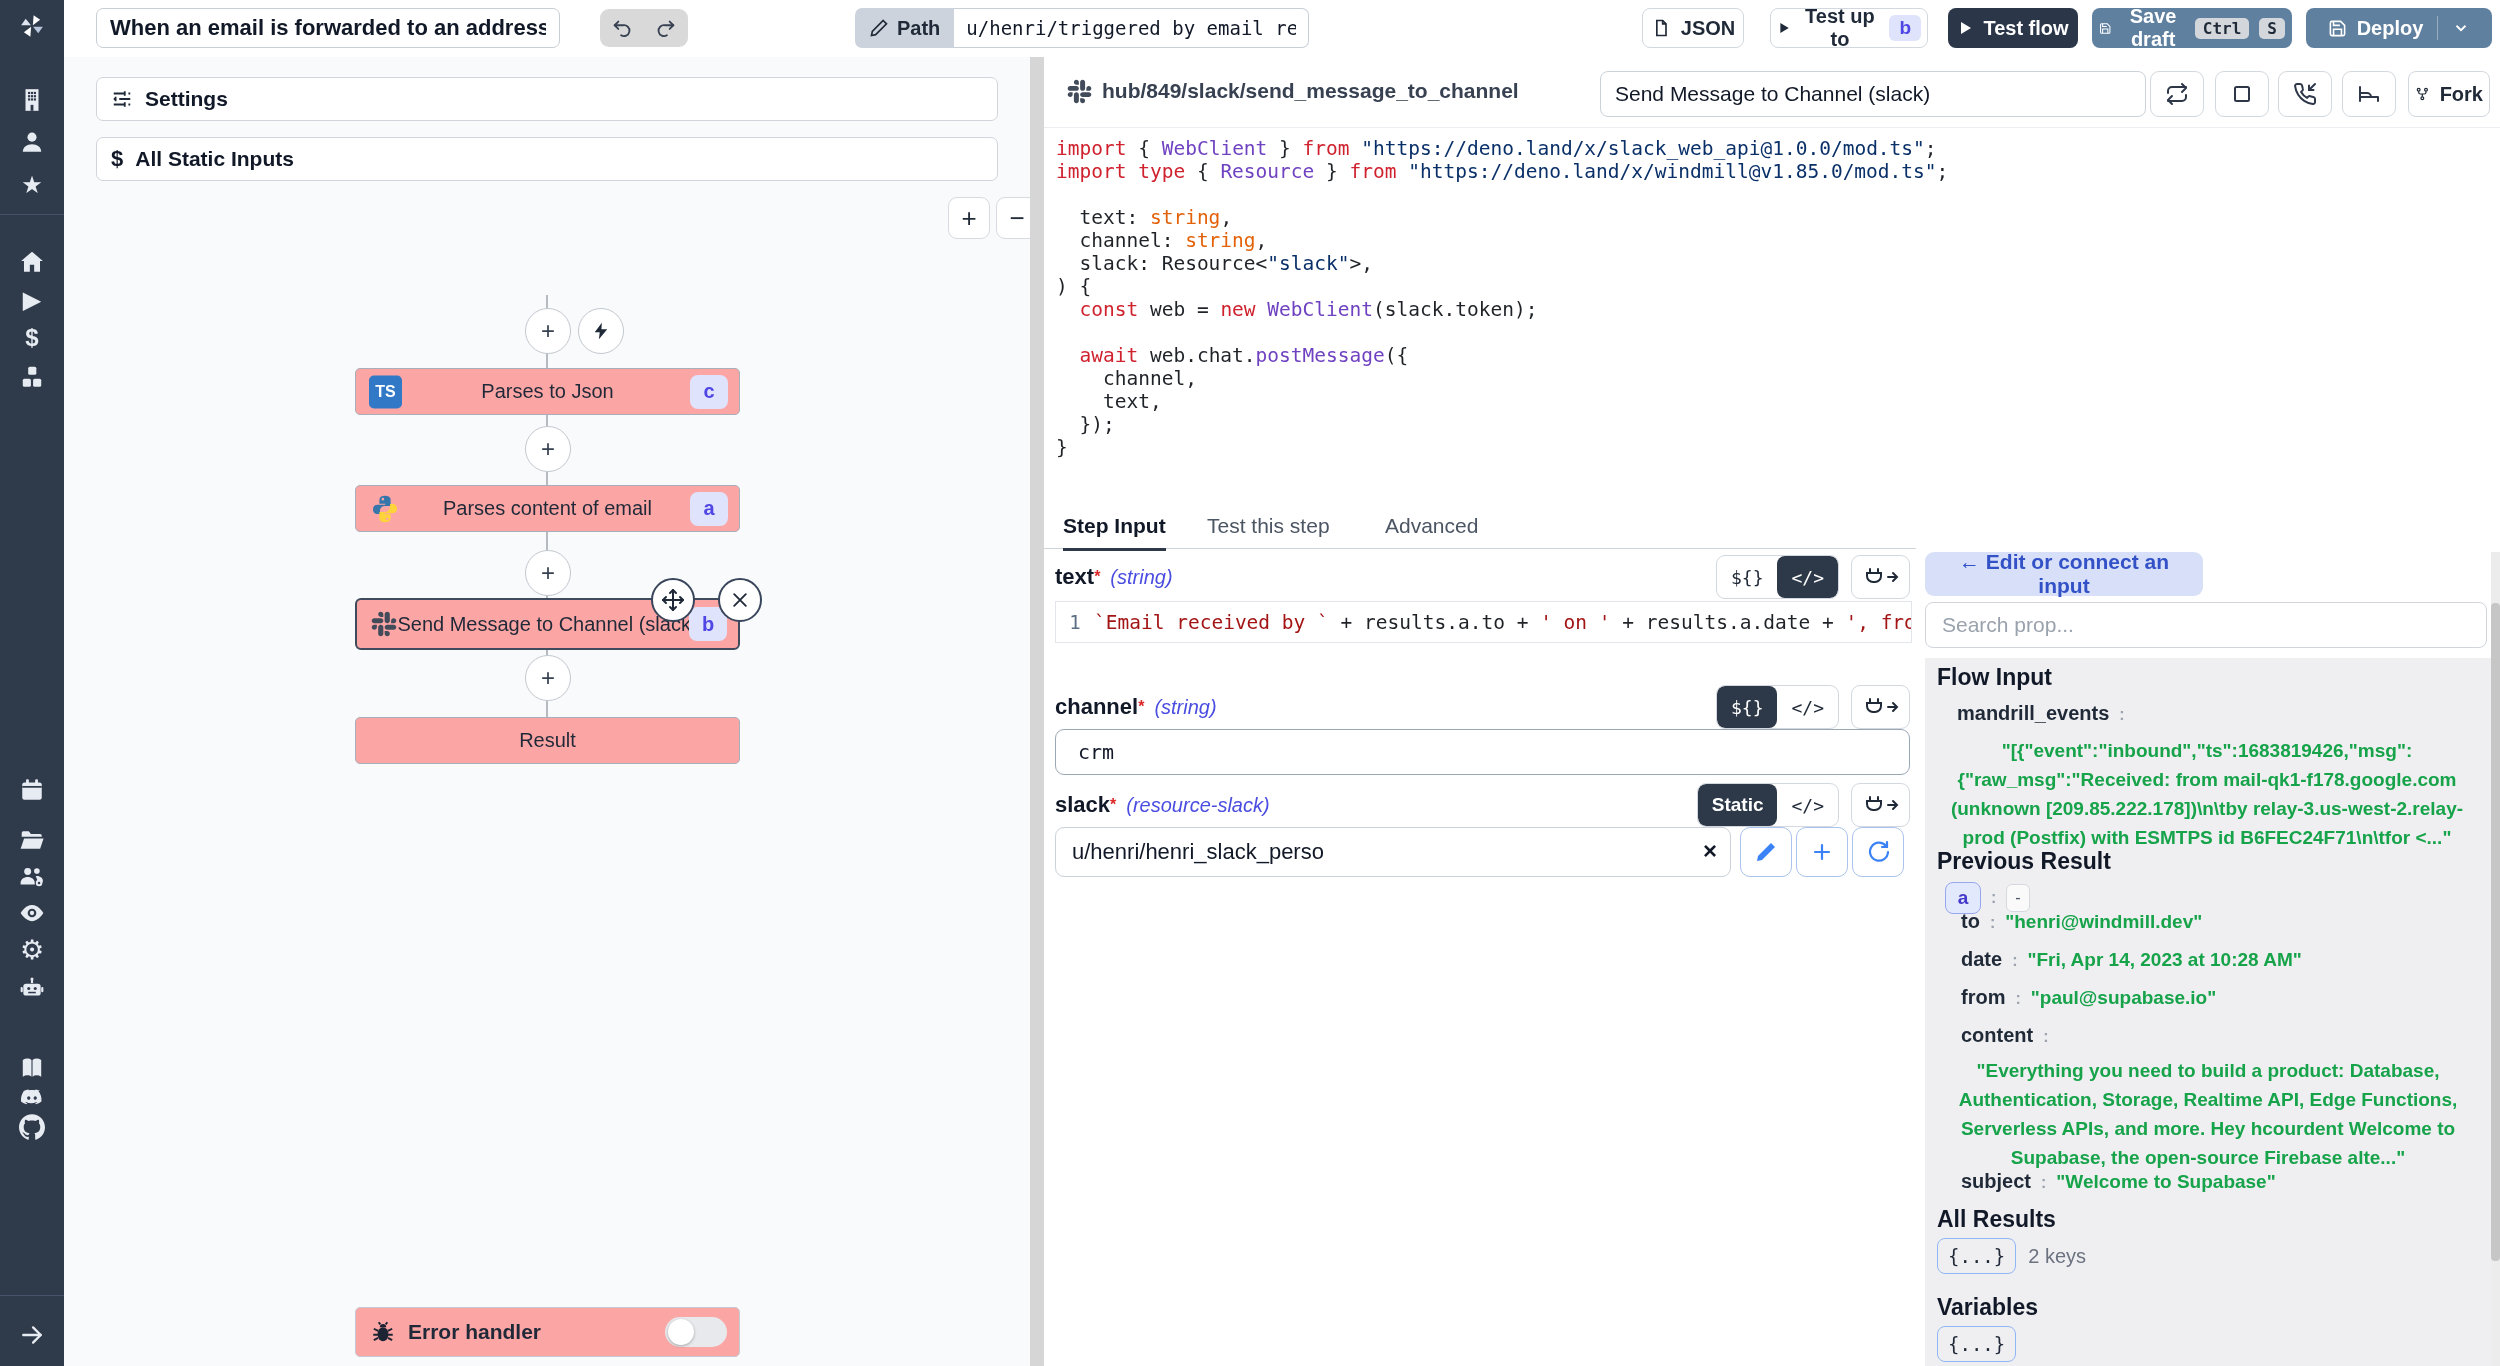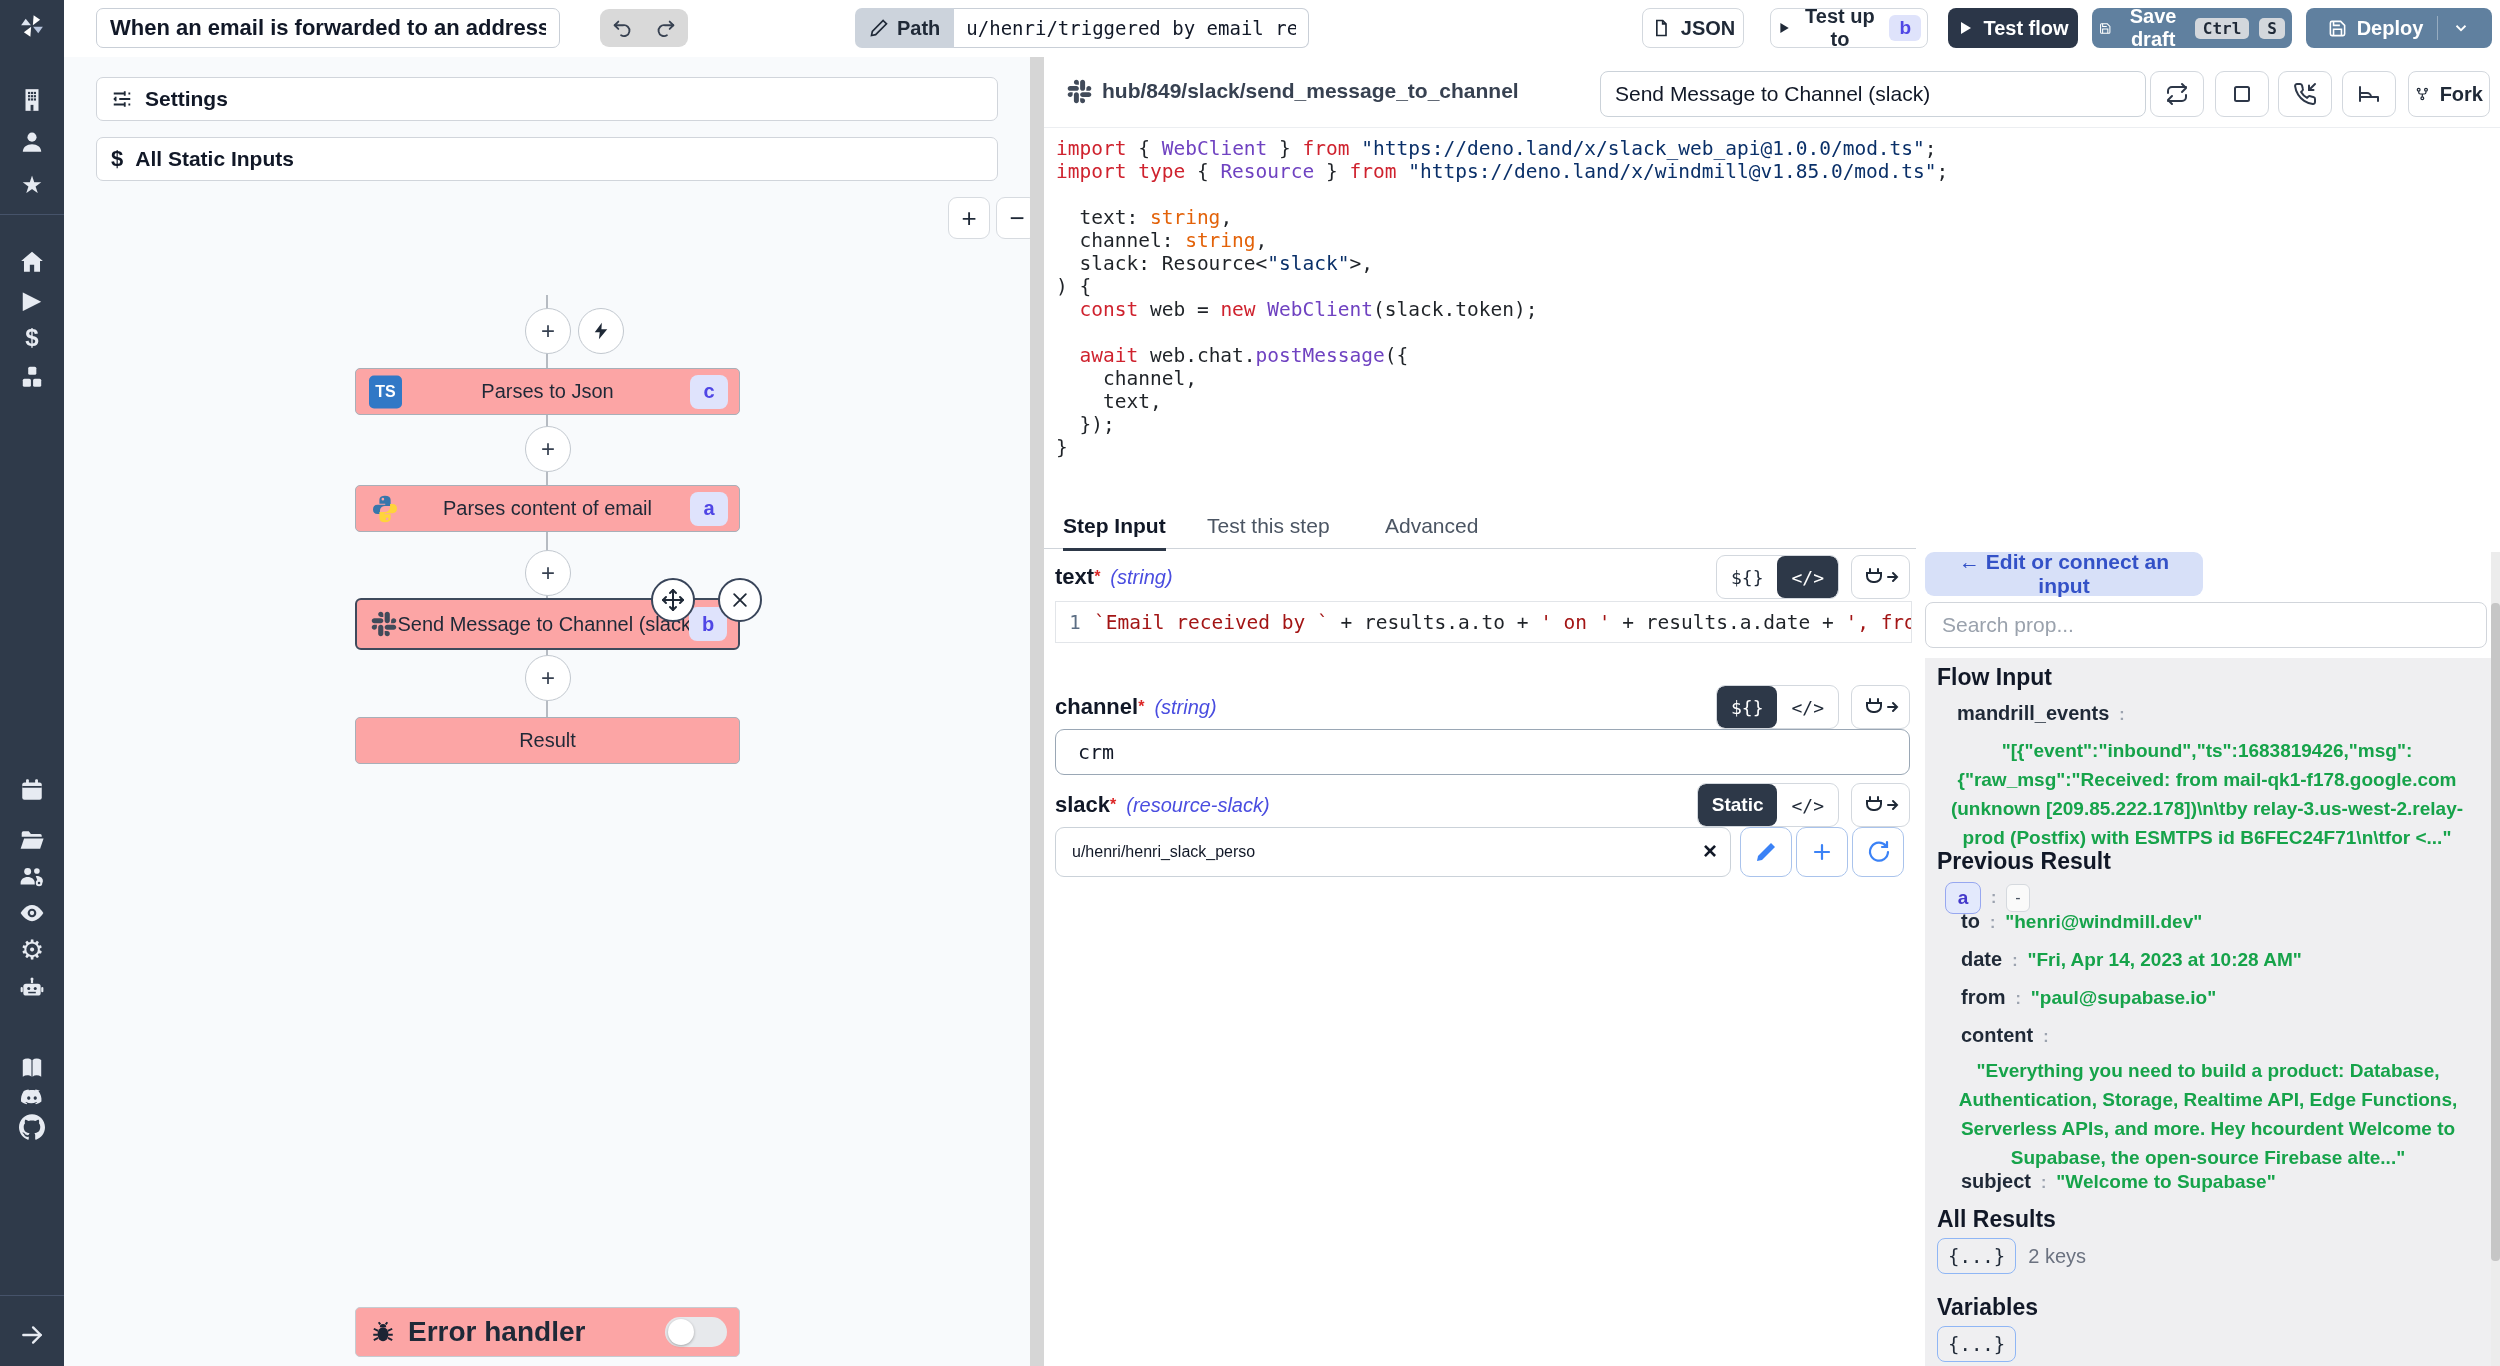--- a/index.html
+++ b/index.html
@@ -104,21 +104,21 @@
       display:flex;align-items:center;background:#fff;}
   #expr-lineno{width:38px;text-align:center;color:#5c6e84;font-family:"DejaVu Sans Mono",monospace;font-size:19px;}
   #help-row{position:absolute;left:11px;top:590px;width:855px;display:flex;justify-content:flex-end;
       align-items:center;gap:8px;font-size:20px;color:#374151;}
   #help-link{text-decoration:underline;}
   .text-input{border:1px solid #9aa7b5;border-radius:9px;font-size:20px;color:#111827;box-sizing:border-box;}
   #channel-input{position:absolute;left:11px;top:672px;width:855px;height:46px;padding:0 22px;
       font-family:"DejaVu Sans Mono",monospace;}
   #resource-input-wrap{position:absolute;left:11px;top:770px;width:676px;height:50px;}
   #resource-input{width:100%;height:100%;border:1px solid #cbd2d9;border-radius:9px;padding:0 46px 0 16px;
-      font-size:16px;color:#111827;box-sizing:border-box;font-family:"Liberation Sans",sans-serif;}
+      font-size:22px;color:#111827;box-sizing:border-box;font-family:"Liberation Sans",sans-serif;}
   #resource-clear{position:absolute;right:14px;top:11px;font-size:24px;font-weight:700;color:#111827;line-height:26px;}
   .res-btn{position:absolute;top:770px;width:52px;height:50px;background:#fff;border:1.5px solid #a9c3ec;
       border-radius:10px;display:flex;align-items:center;justify-content:center;color:#3b82f6;}
   .res-btn svg{width:24px;height:24px;}
 
   
   #edit-connect{position:absolute;left:881px;top:495px;width:278px;height:44px;background:#d7e0f8;border-radius:9px;
       display:flex;align-items:center;justify-content:center;font-size:21px;font-weight:600;color:#3351c7;}
   #search-prop{position:absolute;left:881px;top:545px;width:562px;height:46px;border:1px solid #d1d5db;
       border-radius:8px;padding:0 16px;font-size:21px;color:#111827;box-sizing:border-box;
@@ -410,21 +410,21 @@
     </div>
 
     <div class="node" style="top:1250px;height:50px;justify-content:flex-start;padding-left:14px;border-color:#c6cbd1;">
       <svg width="26" height="26" viewBox="0 0 24 24" fill="#1c2434" style="margin-right:12px;">
           <ellipse cx="12" cy="14" rx="5" ry="6.5"></ellipse>
           <path d="M9 7.5a3 3 0 0 1 6 0z"></path>
           <g stroke="#1c2434" stroke-width="1.8" fill="none">
             <path d="M7.5 11 3.5 9M7.3 14.5H3M7.5 17.5l-4 2M16.5 11l4-2M16.7 14.5H21M16.5 17.5l4 2M9.5 5 8 3M14.5 5 16 3"></path>
           </g>
         </svg>
-      <span style="font-weight:700;font-size:28px;">Error handler</span>
+      <span style="font-weight:700;font-size:21px;">Error handler</span>
       <span id="toggle-err">
           <span class="knob"></span>
         </span>
     </div>
   </section>
 
   <div id="split-divider"></div>
 
   <section id="rightpanel">
 

